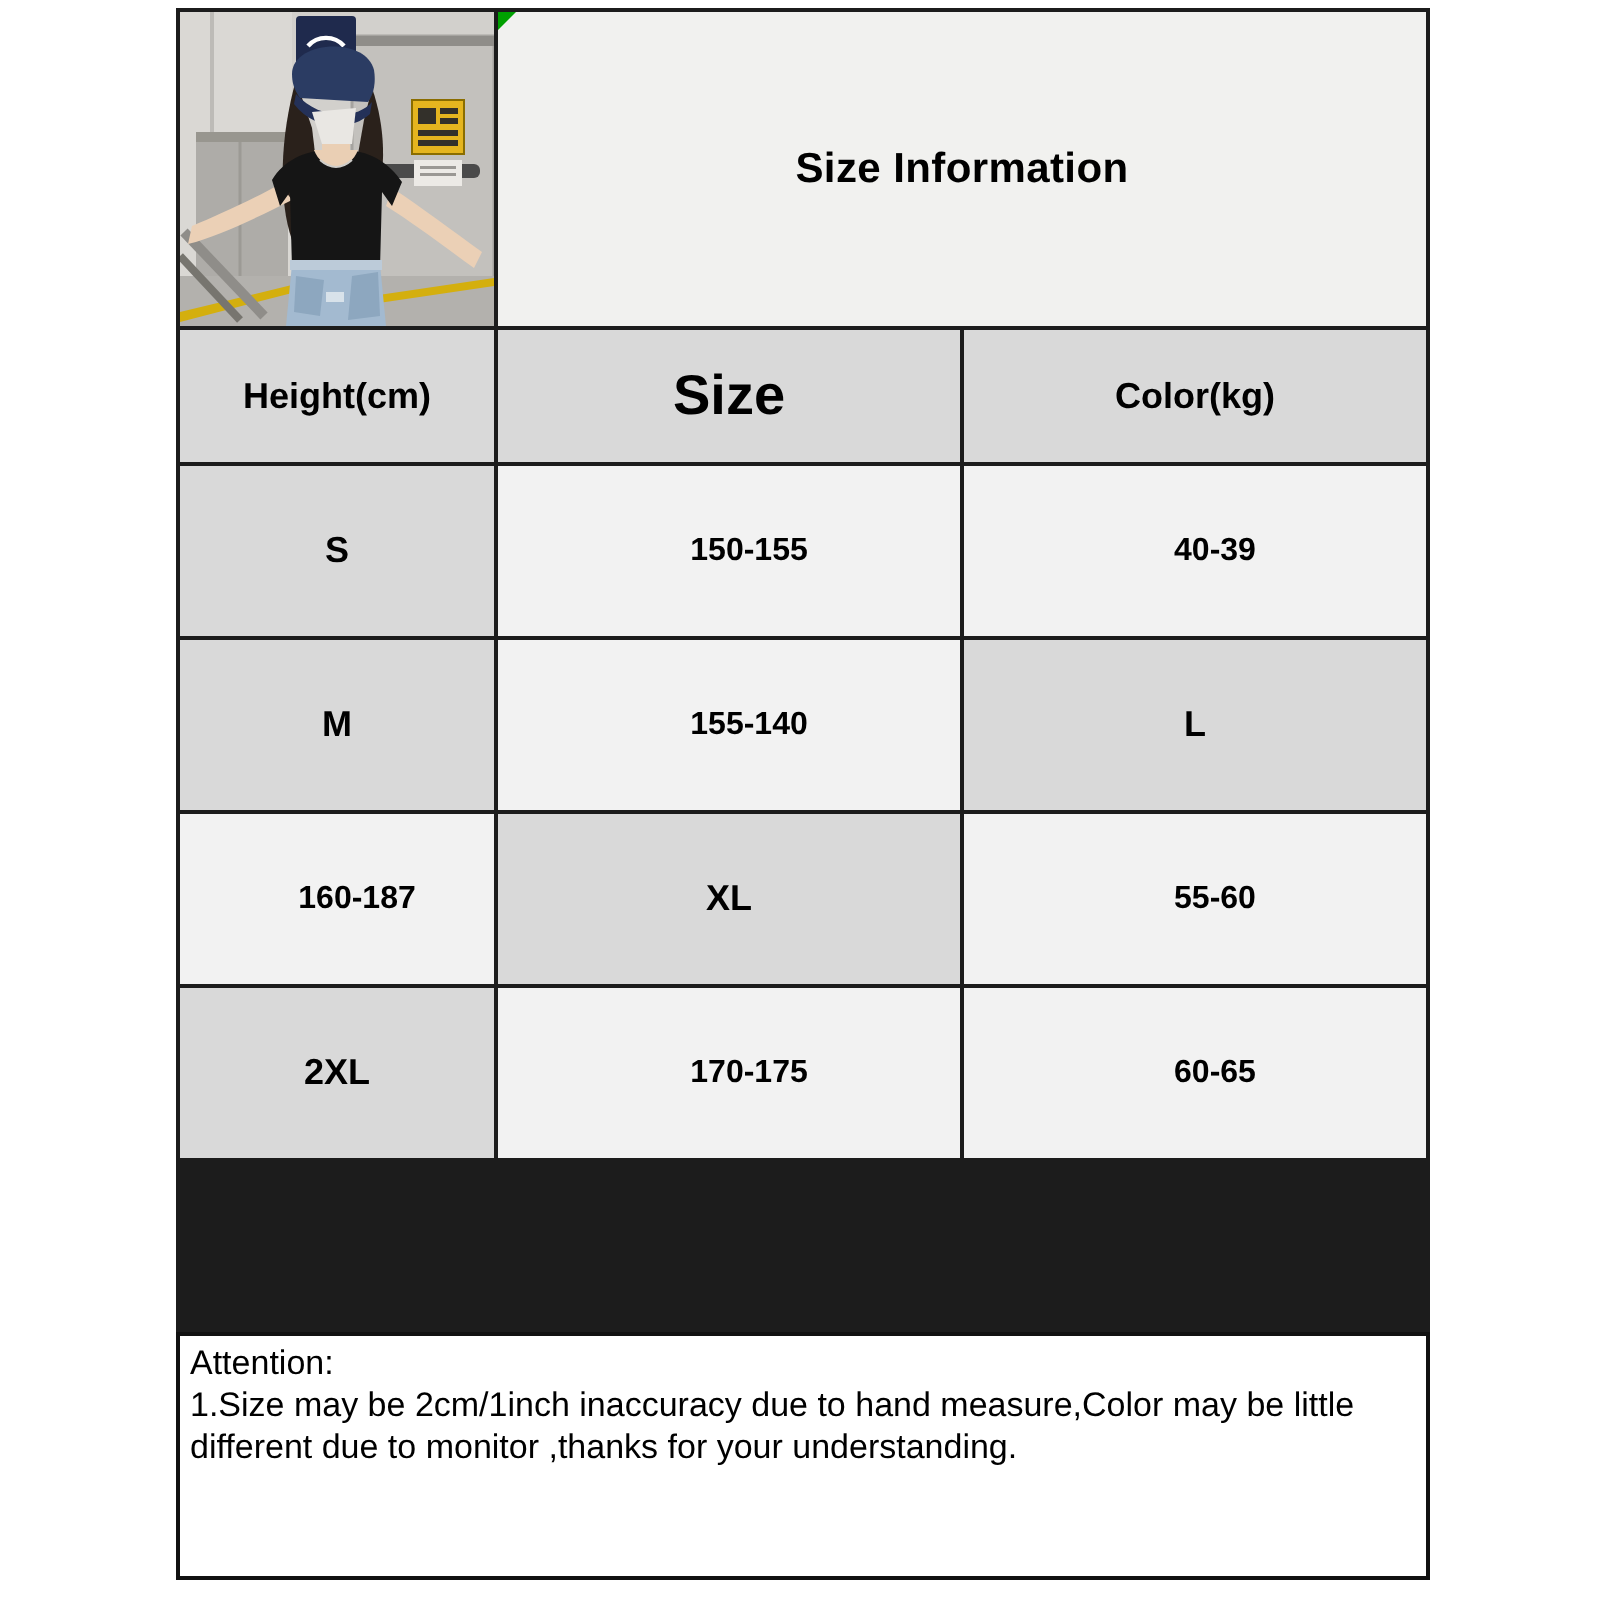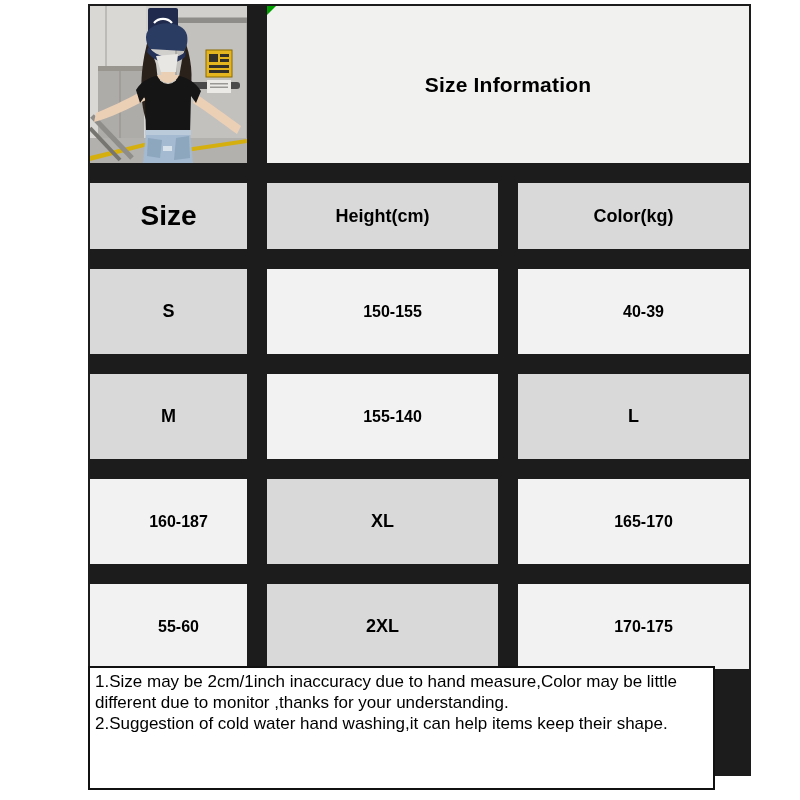--- a/index.html
+++ b/index.html
@@ -13,21 +13,21 @@
   .canvas { position: relative; width: 800px; height: 800px; overflow: hidden; }
 
   
   .size-grid {
     position: absolute; left: 88px; top: 4px;
     background: #1c1c1c;
     padding: 2px;
     display: grid;
     grid-template-columns: 157px 231px 231px;
     grid-template-rows: 157px 66px repeat(5, 85px);
-    gap: 20px;
+    gap: 2px;
   }
   .cell {
     display: flex; align-items: center; justify-content: center;
     text-align: center;
   }
   .photo-cell { background: #d2d0cc; overflow: hidden; padding: 0; }
   .title-cell {
     grid-column: 2 / 4;
     background: #f1f1ef;
     position: relative;
@@ -131,42 +131,41 @@
           <rect x="73" y="140" width="9" height="5" fill="#d8e2ea"></rect>
         </g>
       </svg>
     </div>
 
     <div class="cell title-cell">
       <span class="corner-marker"></span>
       <span>Size Information</span>
     </div>
 
+    <div class="cell head-cell">Height(cm)</div>
     <div class="cell head-cell size-head">Size</div>
-    <div class="cell head-cell">Height(cm)</div>
     <div class="cell head-cell">Color(kg)</div>
 
     <div class="cell size-cell">S</div>
     <div class="cell data-cell">150-155</div>
     <div class="cell data-cell">40-39</div>
 
     <div class="cell size-cell">M</div>
     <div class="cell data-cell">155-140</div>
 
     <div class="cell size-cell">L</div>
     <div class="cell data-cell">160-187</div>
 
     <div class="cell size-cell">XL</div>
-    <div class="cell data-cell">165-170</div>
     <div class="cell data-cell">55-60</div>
 
     <div class="cell size-cell">2XL</div>
     <div class="cell data-cell">170-175</div>
     <div class="cell data-cell">60-65</div>
 
   </div>
 
   <div class="attention-box">
+    <div>Attention:</div>
     <div>1.Size may be 2cm/1inch inaccuracy due to hand measure,Color may be little different due to monitor ,thanks for your understanding.</div>
-    <div>2.Suggestion of cold water hand washing,it can help items keep their shape.</div>
   </div>
 
 </div>
 
 </body></html>

